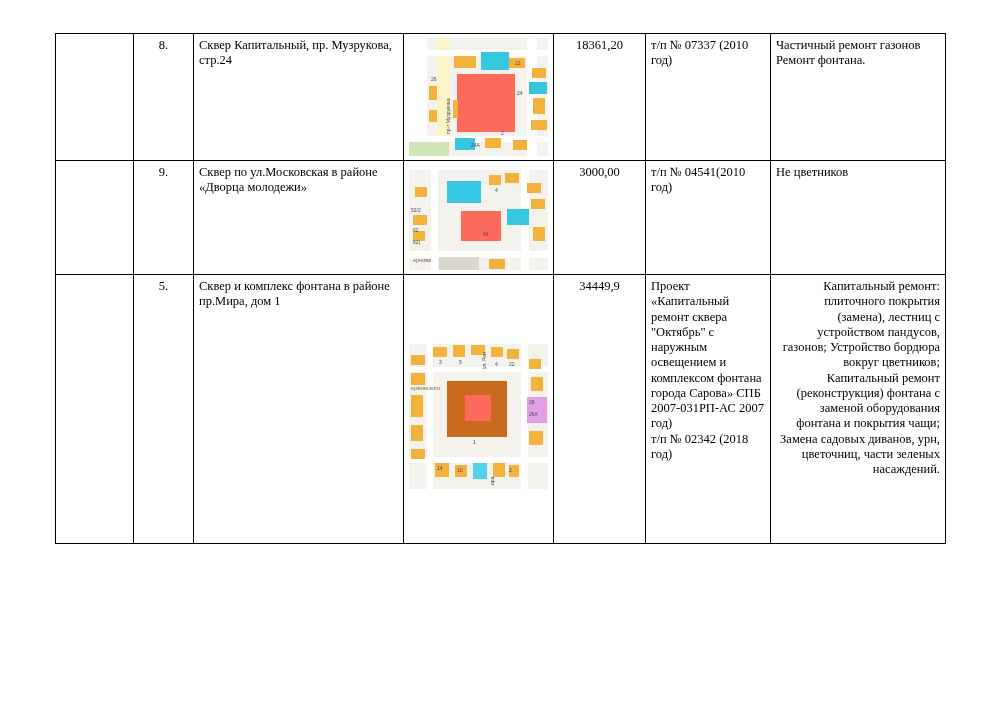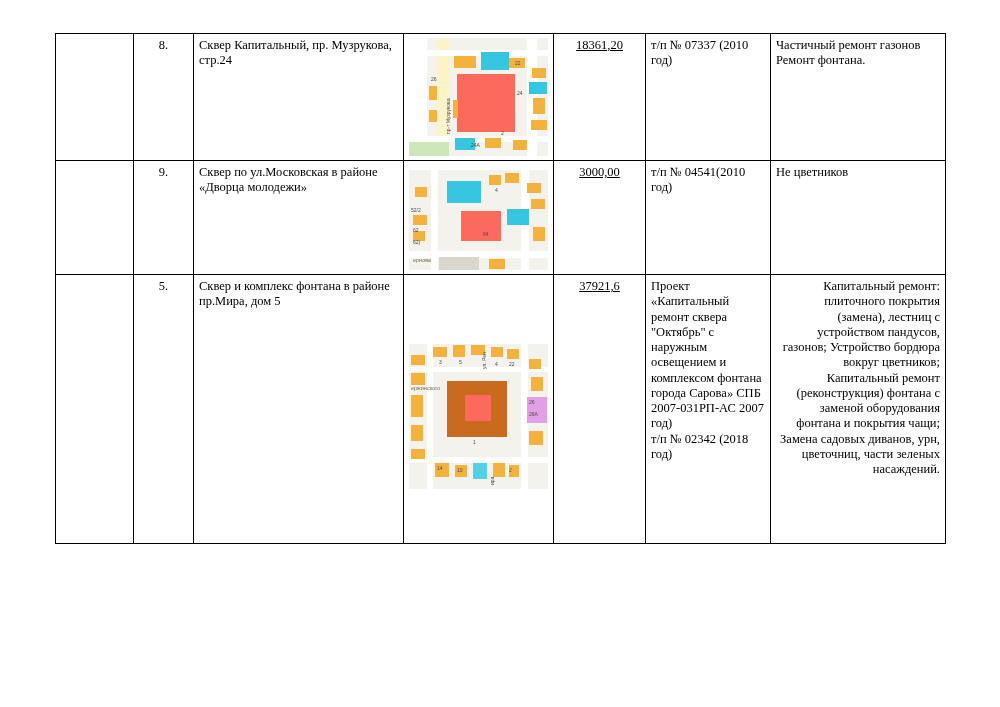--- a/index.html
+++ b/index.html
@@ -33,21 +33,21 @@
     padding: 4px 5px 4px 5px;
     font-size: 12.5px;
     line-height: 1.22;
     font-family: "Liberation Serif", serif;
     color: #000;
   }
   .c-blank { width: 78px; }
   .c-num   { width: 60px; text-align: center; }
   .c-name  { width: 210px; }
   .c-map   { width: 150px; padding: 3px; }
-  .c-area  { width: 92px; text-align: center; text-decoration: underline; }
+  .c-area  { width: 92px; text-align: center; }
   .c-doc   { width: 125px; }
   .c-work  { width: 175px; }
 
   .map-wrap {
     position: relative;
     width: 100%;
     background: #f4f2ec;
     overflow: hidden;
     border: 0;
   }
@@ -178,21 +178,21 @@
           </div>
         </td>
         <td class="c-area">3000,00</td>
         <td class="c-doc">т/п № 04541(2010 год)</td>
         <td class="c-work" style="white-space: pre-line;">Не цветников</td>
       </tr>
 
       <tr>
         <td class="c-blank"></td>
         <td class="c-num">5.</td>
-        <td class="c-name">Сквер и комплекс фонтана в районе пр.Мира, дом 5</td>
+        <td class="c-name">Сквер и комплекс фонтана в районе пр.Мира, дом 1</td>
         <td class="c-map">
           <div style="height:60px;"></div>
           <div class="map-wrap map3">
             <div class="mp road" style="left:0;top:0;width:140px;height:5px;"></div>
             <div class="mp road" style="left:0;top:28px;width:140px;height:5px;"></div>
             <div class="mp road" style="left:0;top:118px;width:140px;height:6px;"></div>
             <div class="mp road" style="left:18px;top:0;width:6px;height:150px;"></div>
             <div class="mp road" style="left:112px;top:0;width:7px;height:150px;"></div>
 
             <div class="mp blk-brown" style="left:38px;top:42px;width:60px;height:56px;"></div>
@@ -227,21 +227,21 @@
             <div class="lbl" style="left:28px;top:126px;">14</div>
             <div class="lbl" style="left:48px;top:128px;">10</div>
             <div class="lbl" style="left:100px;top:128px;">2</div>
 
             <div class="lbl lbl-v" style="left:72px;top:30px;">ул. Рен</div>
             <div class="lbl-street" style="left:2px;top:46px;">ержинского</div>
             <div class="lbl lbl-v" style="left:80px;top:146px;">ира</div>
           </div>
           <div style="height:50px;"></div>
         </td>
-        <td class="c-area">37921,6</td>
+        <td class="c-area">34449,9</td>
         <td class="c-doc" style="white-space: pre-line;">Проект «Капитальный ремонт сквера "Октябрь" с наружным освещением и комплексом фонтана города Сарова»  СПБ 2007-031РП-АС 2007 год)
 т/п № 02342 (2018 год)</td>
         <td class="c-work" style="white-space: pre-line; text-align: right;">Капитальный ремонт:  плиточного покрытия (замена), лестниц с устройством пандусов,  газонов;  Устройство бордюра вокруг цветников;   Капитальный ремонт (реконструкция) фонтана с заменой оборудования фонтана и покрытия чащи;
 Замена садовых диванов, урн, цветочниц, части зеленых насаждений.</td>
       </tr>
 
       </tbody>
     </table>
   </div>
 </div>

